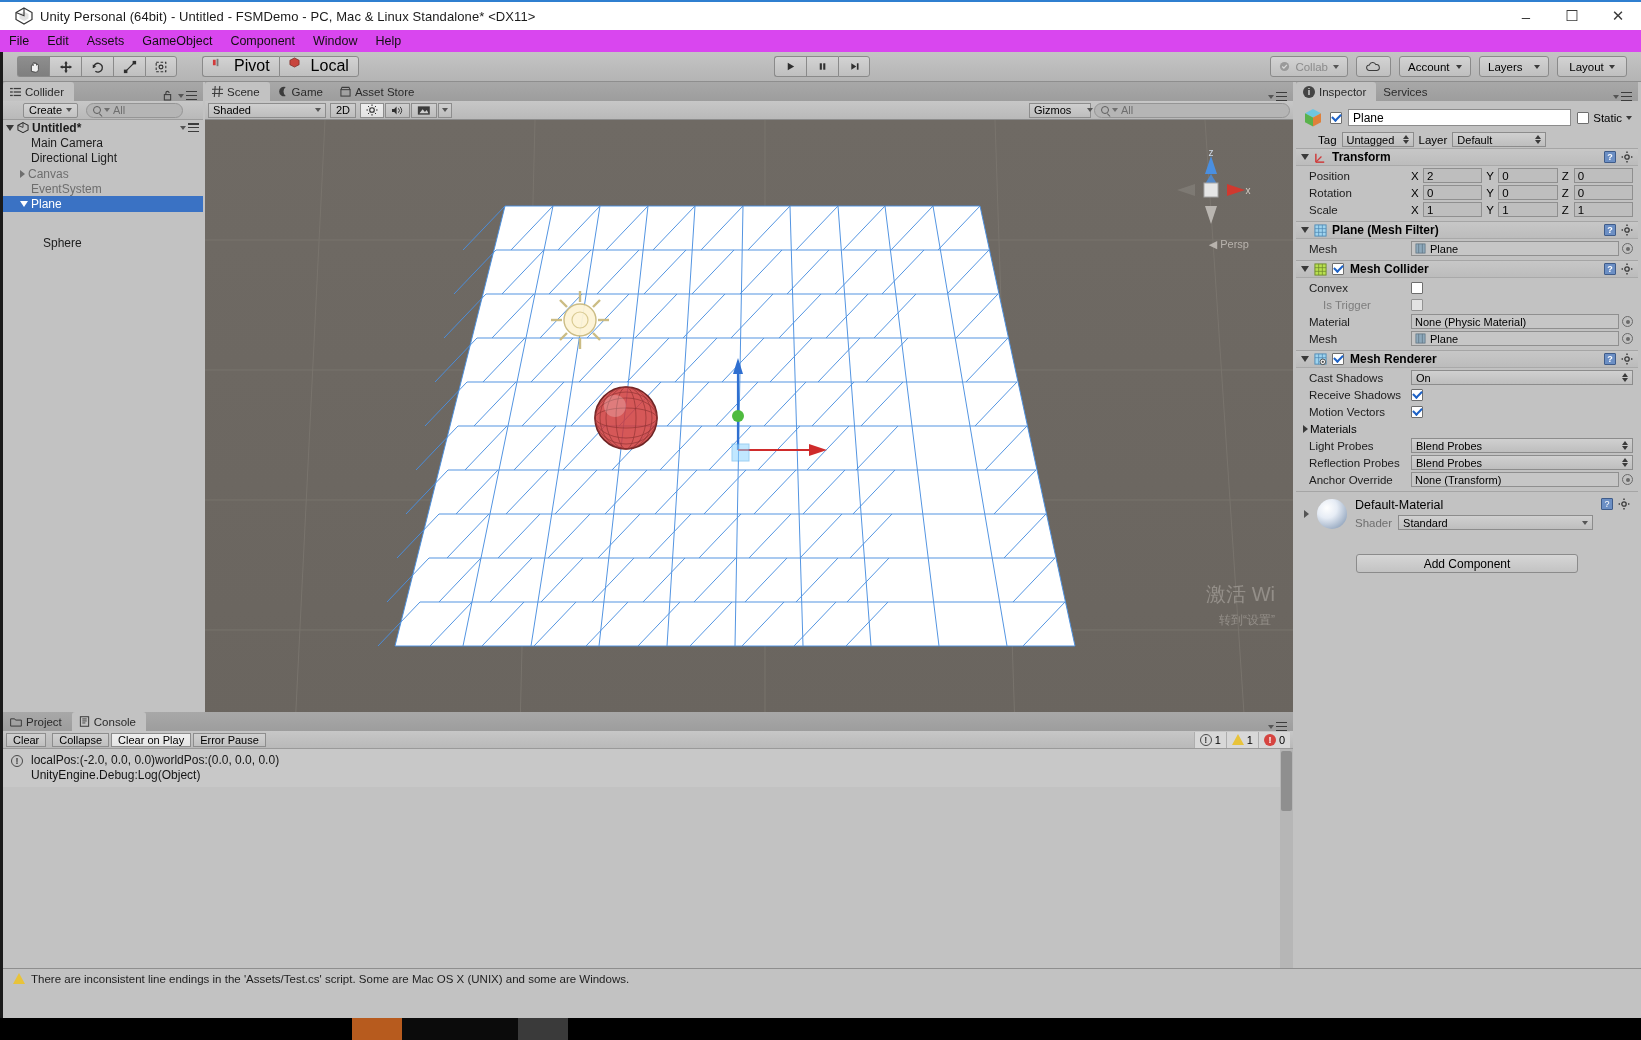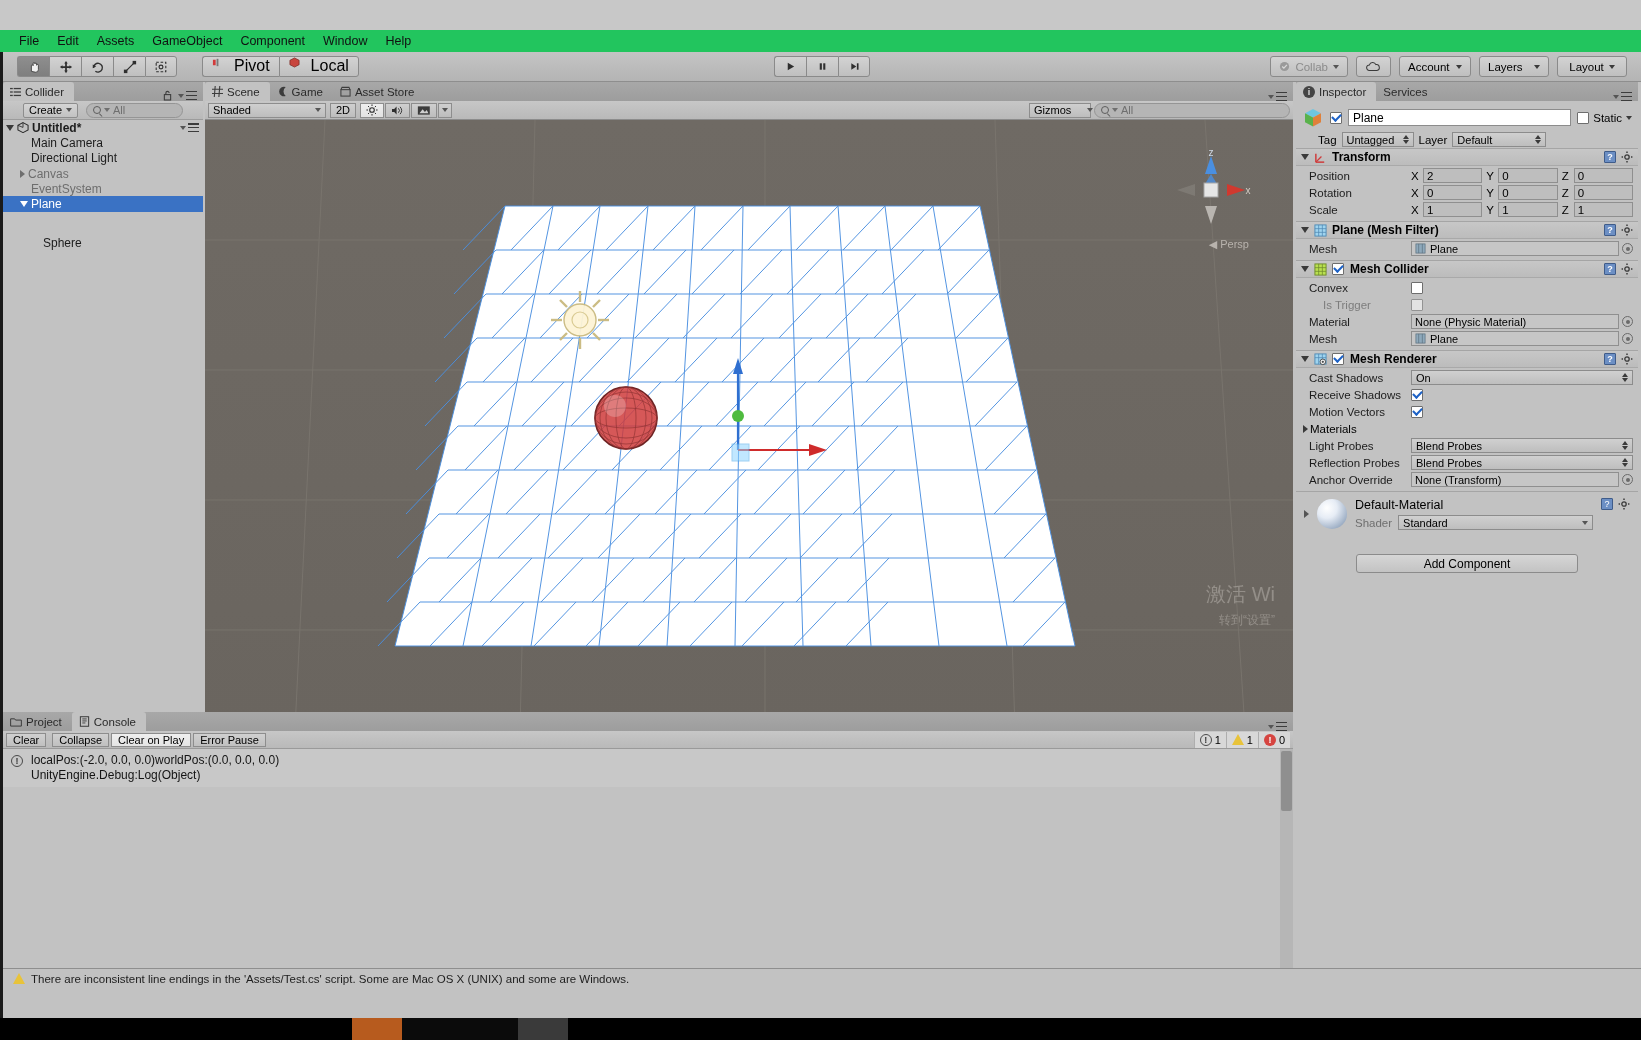--- a/index.html
+++ b/index.html
@@ -11,22 +11,22 @@
   
   .titlebar { position:absolute; left:0; top:0; width:1641px; height:30px; background:#ffffff;
               border-top:2px solid #2f7fd0; display:flex; align-items:center; }
   .title-logo { width:20px; height:18px; margin-left:14px; margin-right:6px; position:relative; }
   .title-text { font-size:13px; color:#1b1b1b; letter-spacing:.1px; }
   .win-buttons { margin-left:auto; display:flex; height:30px; }
   .win-btn { width:46px; height:30px; display:flex; align-items:center; justify-content:center;
              font-size:15px; color:#3a3a3a; }
 
   
-  .menubar { position:absolute; left:0; top:30px; width:1641px; height:22px; background:#22c55e;
-             display:flex; align-items:center; padding-left:10px; }
+  .menubar { position:absolute; left:0; top:30px; width:1641px; height:22px; background:#d946ef;
+             display:flex; align-items:center; }
   .menu-item { padding:2px 9px; font-size:12.5px; color:#111; }
 
   
   .unity-frame { position:absolute; left:0; top:52px; width:1641px; height:968px; background:#c2c2c2;
                  border-left:3px solid #1a1a1a; }
 
   
   .toolbar { position:absolute; left:3px; top:52px; width:1638px; height:30px;
              background:linear-gradient(#c4c4c4,#b4b4b4); border-bottom:1px solid #8e8e8e;
              display:flex; align-items:center; }
@@ -194,20 +194,35 @@
   .watermark .sub { font-size:12px; }
 
   .vscroll { position:absolute; right:0; top:19px; width:13px; bottom:0; background:#b6b6b6; }
   .vscroll-thumb { position:absolute; left:1px; right:1px; top:2px; height:60px; background:#8f8f8f; border-radius:2px; }
 </style>
 </head>
 <body>
 
 <div id="app">
 
+  <div class="titlebar">
+    <div class="title-logo">
+      <svg width="20" height="18" viewBox="0 0 20 18">
+        <polygon points="10,1 18,5.5 18,12.5 10,17 2,12.5 2,5.5" fill="none" stroke="#333" stroke-width="1.2"></polygon>
+        <polygon points="10,4.5 14.5,7 14.5,11.5 10,14 5.5,11.5 5.5,7" fill="#333" opacity=".15"></polygon>
+        <path d="M10,1 L10,8.8 L2,5.5" fill="none" stroke="#333" stroke-width="1.1"></path>
+      </svg>
+    </div>
+    <div class="title-text">Unity Personal (64bit) - Untitled - FSMDemo - PC, Mac &amp; Linux Standalone* &lt;DX11&gt;</div>
+    <div class="win-buttons">
+      <div class="win-btn">–</div>
+      <div class="win-btn">☐</div>
+      <div class="win-btn close">✕</div>
+    </div>
+  </div>
 
   <div class="menubar">
     <div class="menu-item">File</div>
     <div class="menu-item">Edit</div>
     <div class="menu-item">Assets</div>
     <div class="menu-item">GameObject</div>
     <div class="menu-item">Component</div>
     <div class="menu-item">Window</div>
     <div class="menu-item">Help</div>
   </div>

